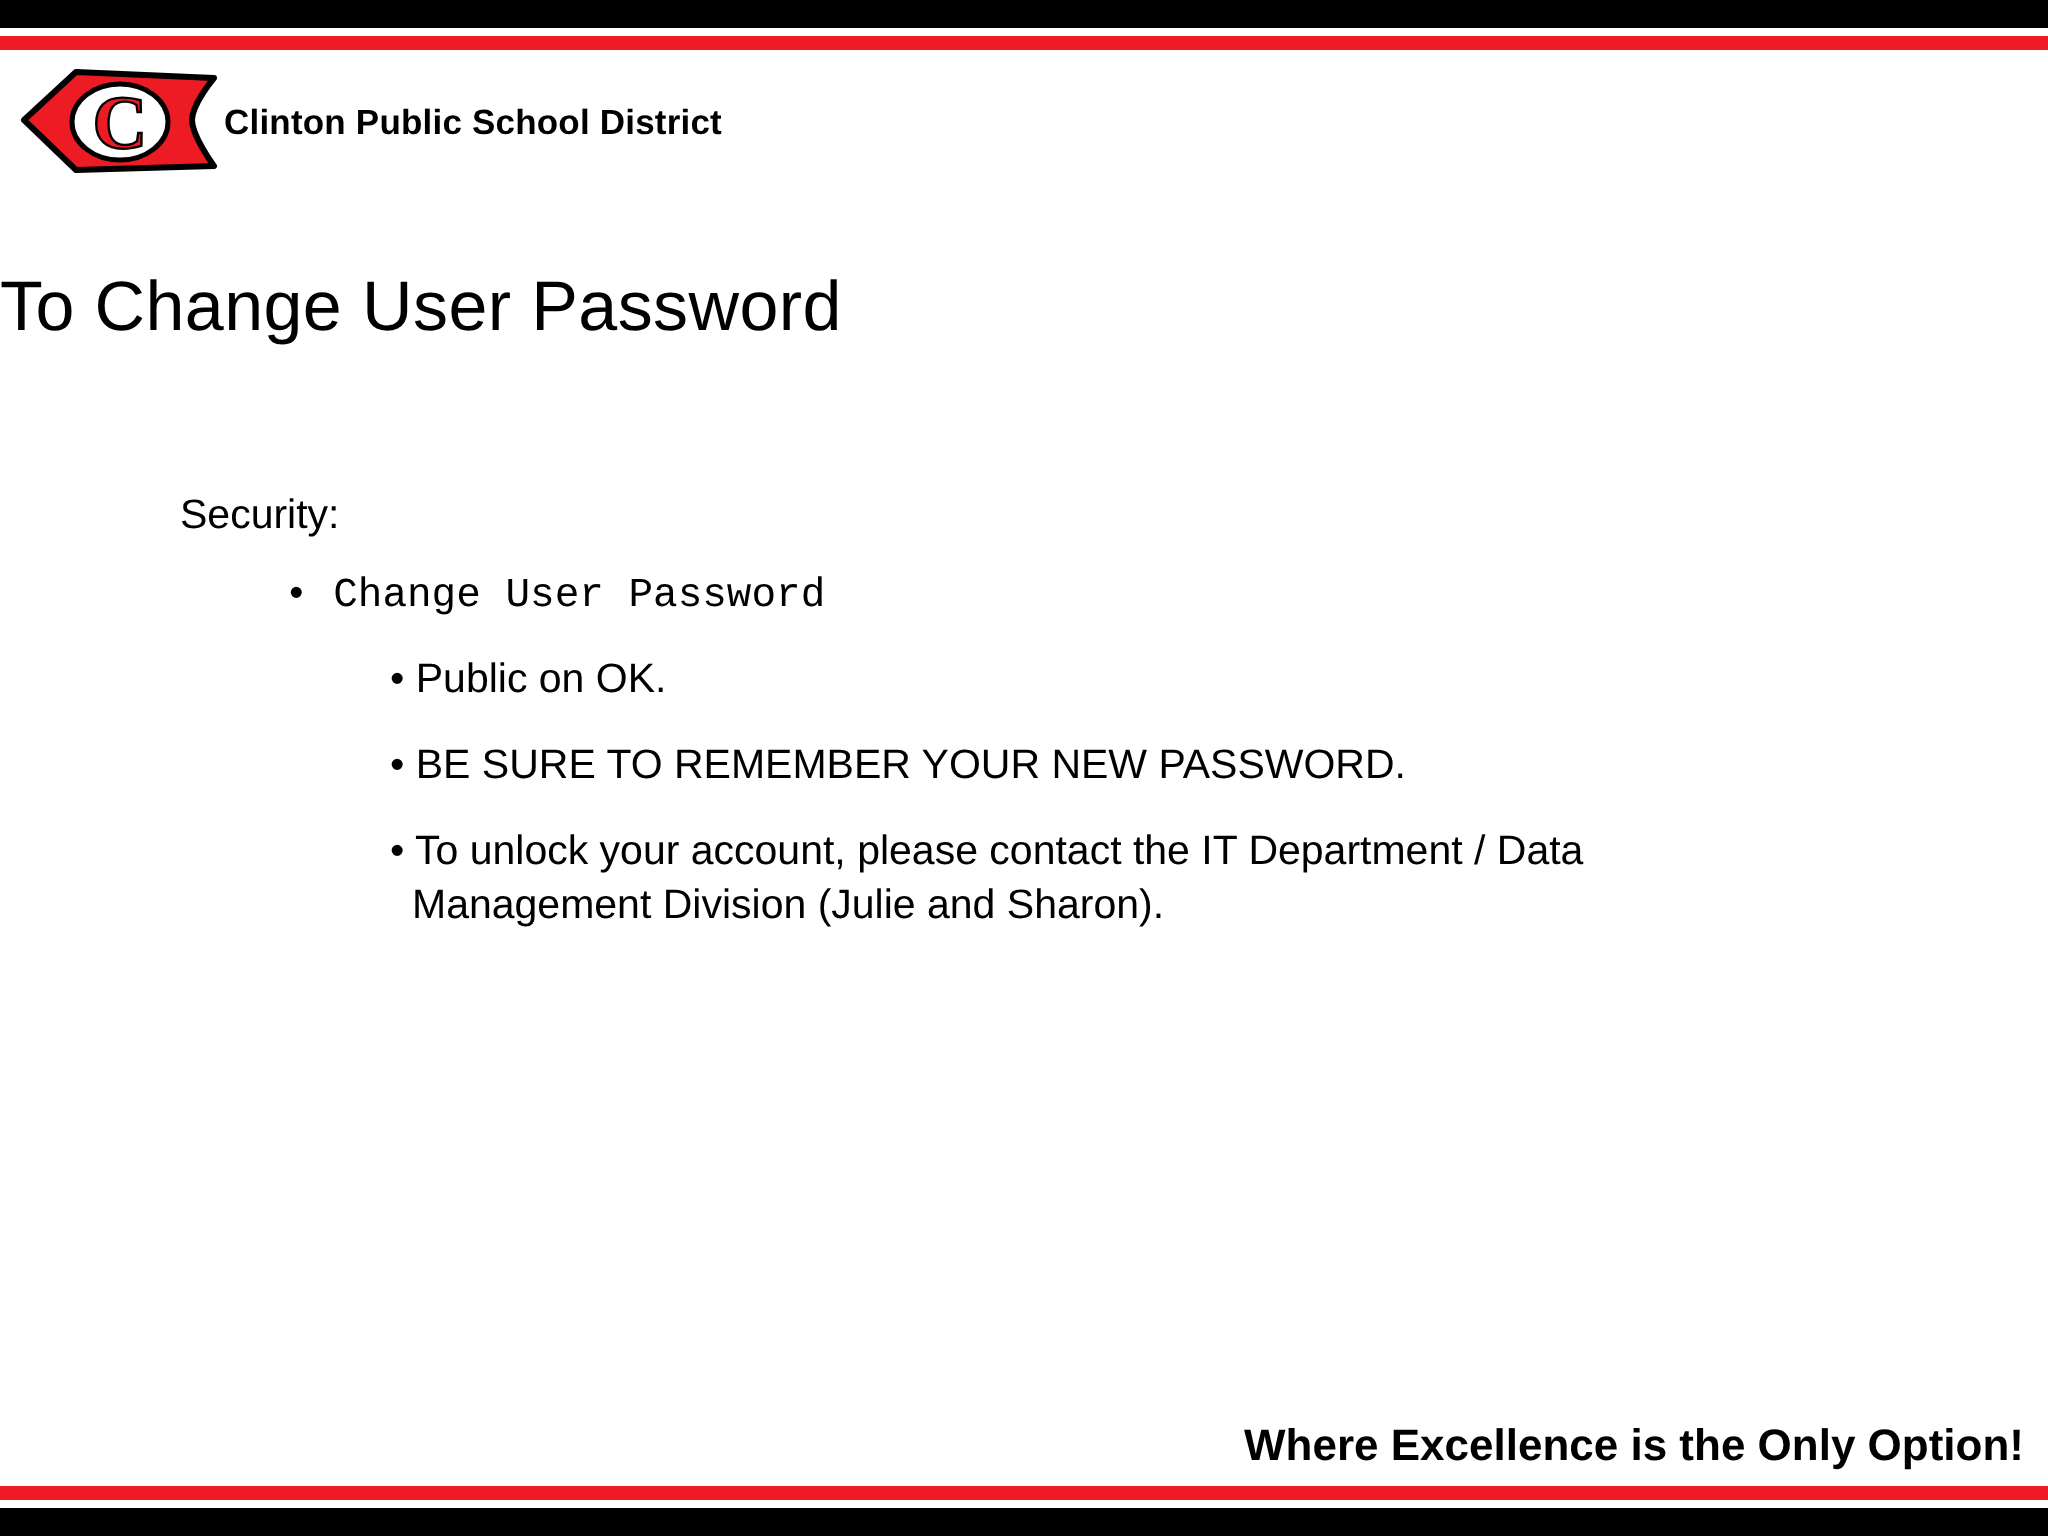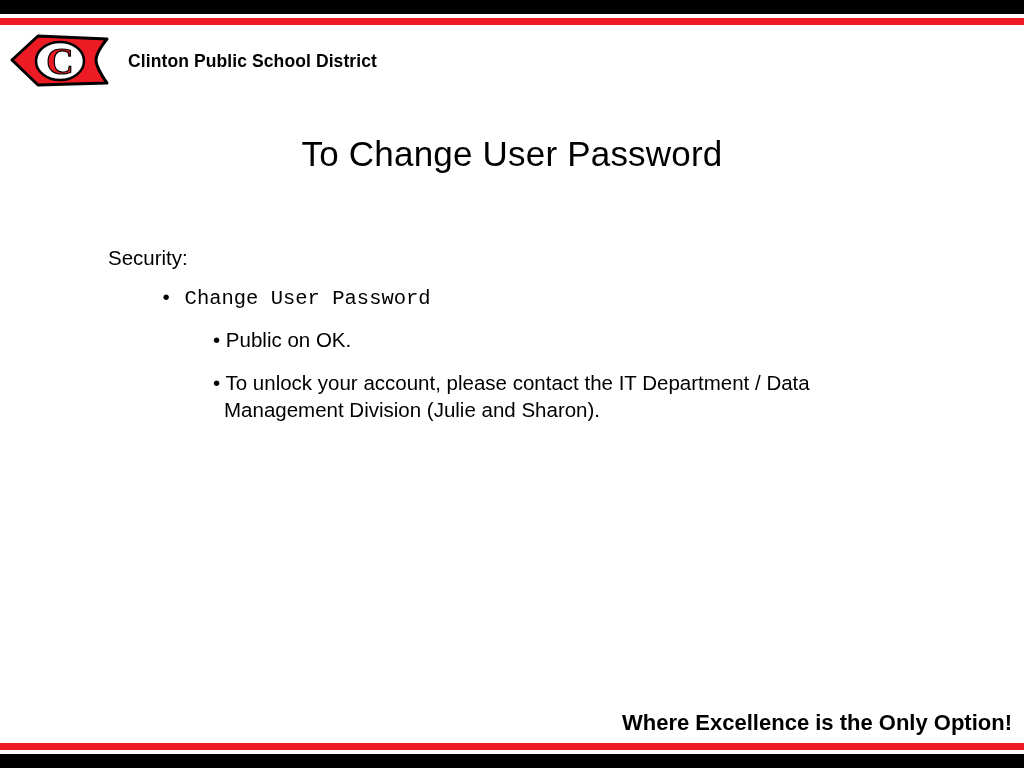--- a/index.html
+++ b/index.html
@@ -87,41 +87,41 @@
     width: 104px;
     height: 62px;
     flex: none;
     position: relative;
   }
   .district-name {
     font-size: 17.5px;
     font-weight: bold;
     color: #000000;
     letter-spacing: 0.1px;
-    margin-left: 16px;
+    margin-left: 0px;
     white-space: nowrap;
   }
 
   
   .slide-title {
     position: absolute;
     top: 134px;
     left: 0;
     width: 1024px;
-    text-align: center;
+    text-align: left;
     font-size: 35px;
     color: #000000;
     letter-spacing: 0.2px;
   }
 
   
   .body {
     position: absolute;
     top: 245px;
-    left: 108px;
+    left: 90px;
     width: 880px;
   }
   .lvl1 {
     font-size: 20.5px;
     color: #000000;
     line-height: 1.3;
     margin: 0 0 14px 0;
   }
   .lvl2 {
     font-size: 20.5px;
@@ -175,20 +175,21 @@
     </div>
     <div class="district-name">Clinton Public School District</div>
   </div>
 
   <div class="slide-title">To Change User Password</div>
 
   <div class="body">
     <p class="lvl1">Security:</p>
     <p class="lvl2">• Change User Password</p>
     <p class="lvl3">• Public on OK.</p>
+    <p class="lvl3">• BE SURE TO REMEMBER YOUR NEW PASSWORD.</p>
     <p class="lvl3">• To unlock your account, please contact the IT Department / Data Management Division (Julie and Sharon).</p>
   </div>
 
   <div class="tagline">Where Excellence is the Only Option!</div>
 
   <div class="bar-bottom-red"></div>
   <div class="bar-bottom-white"></div>
   <div class="bar-bottom-black"></div>
 
 </div>

